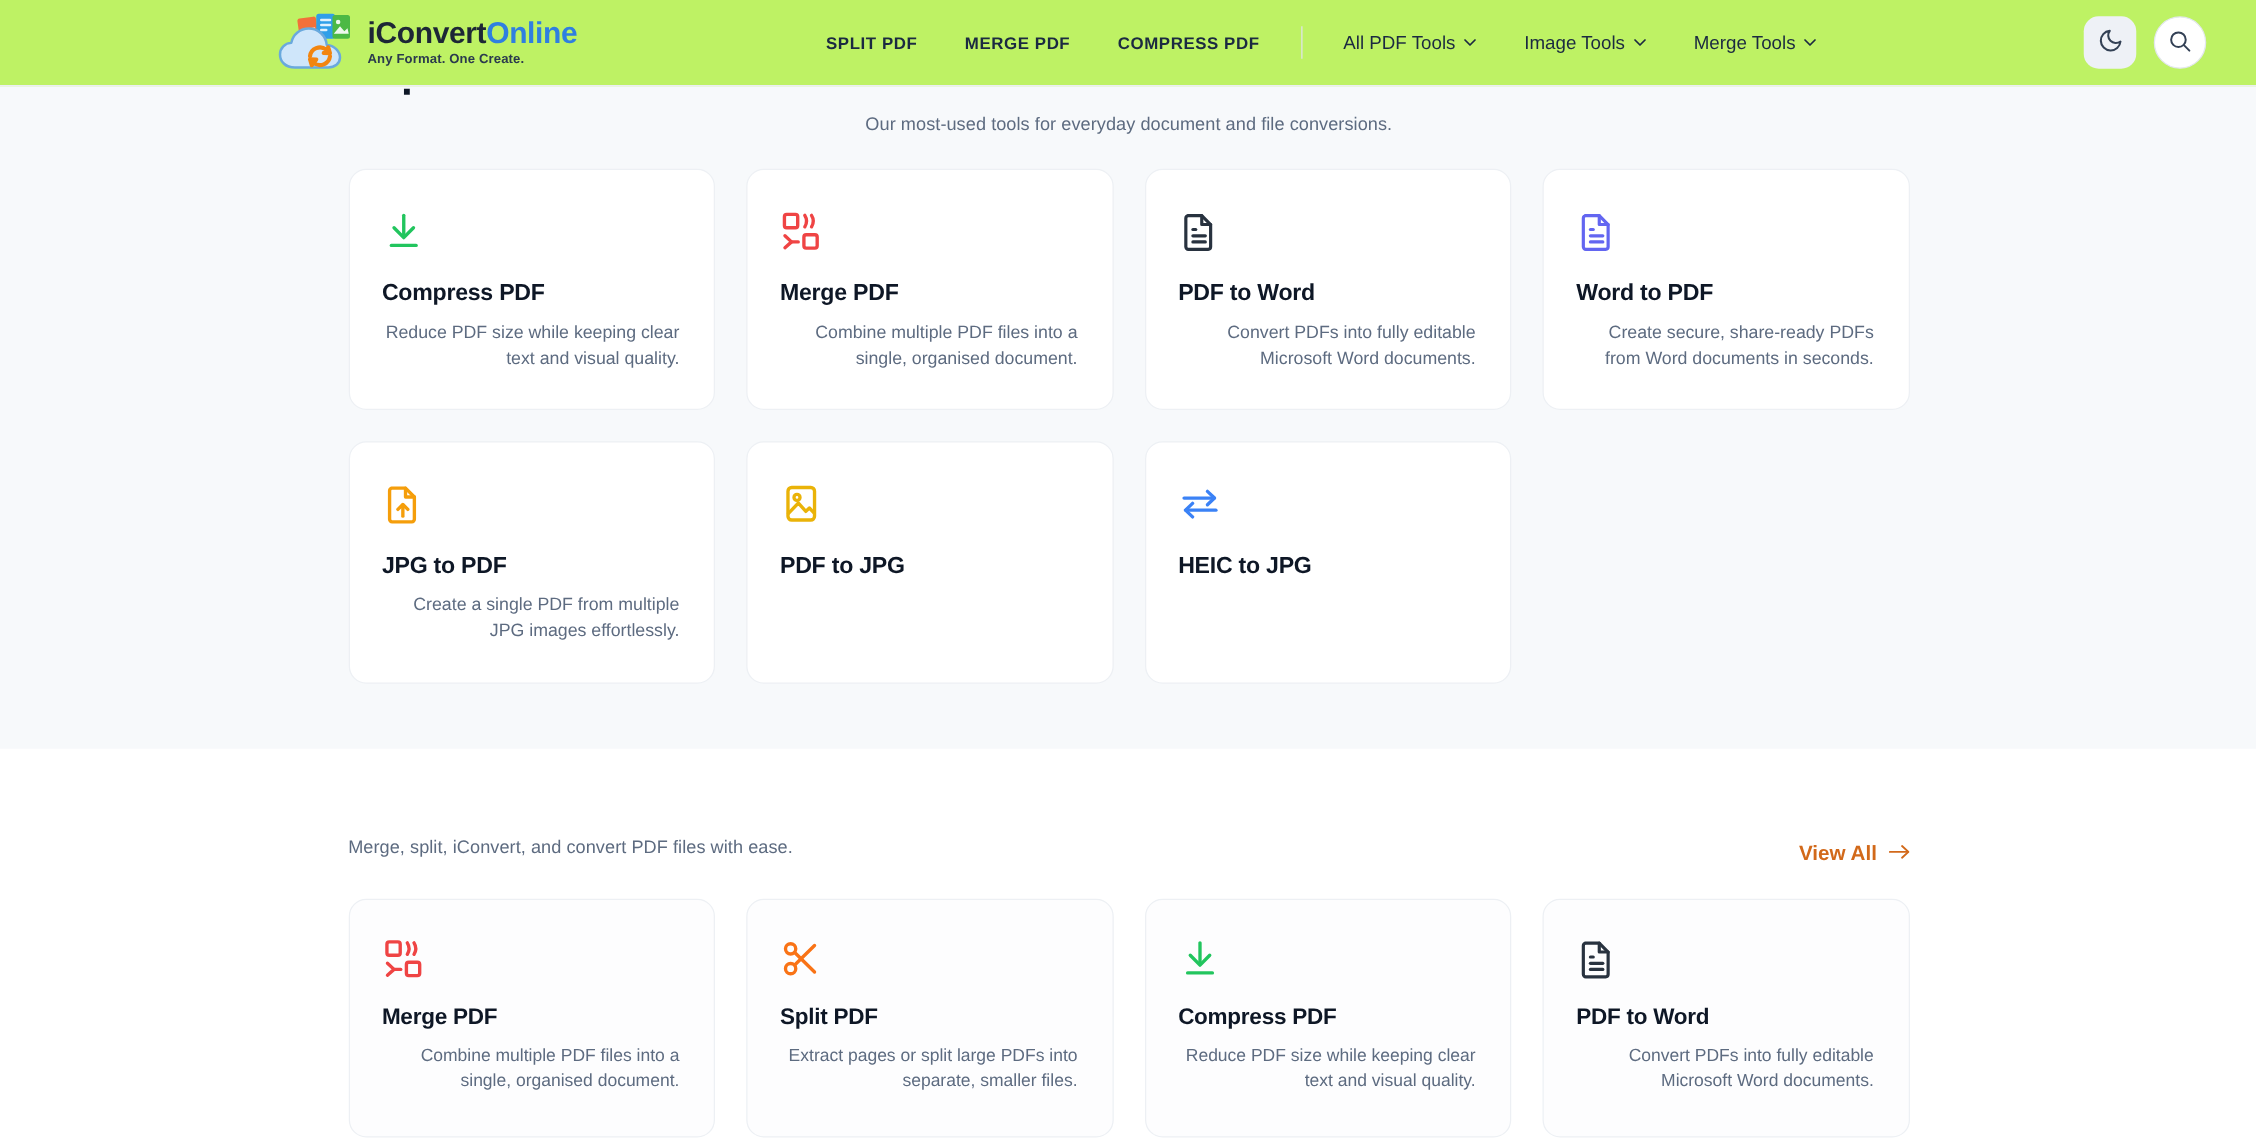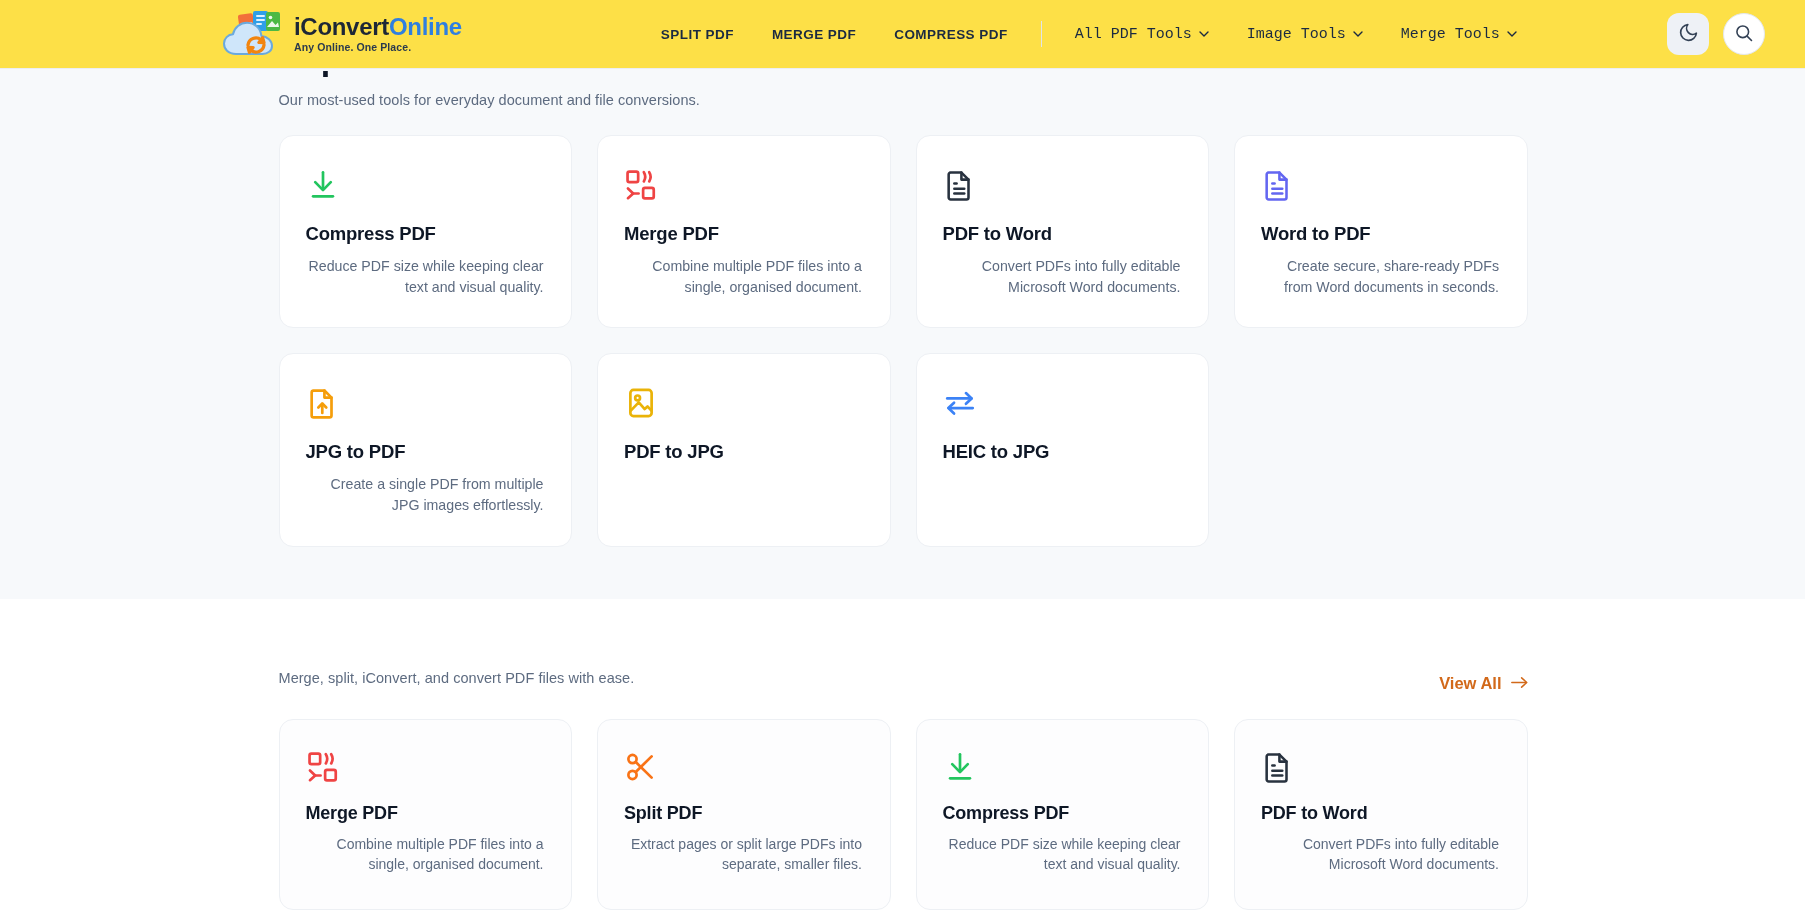--- a/index.html
+++ b/index.html
@@ -9,21 +9,21 @@
     overflow: hidden;
     background: #ffffff;
     font-family: "Liberation Sans", sans-serif;
     -webkit-font-smoothing: antialiased;
   }
 
   
   .site-header {
     position: relative;
     height: 69px;
-    background: #fde047;
+    background: #bef264;
     border-bottom: 1px solid #eceef2;
     display: flex;
     align-items: center;
     padding: 0 40px 0 222px;
     z-index: 20;
   }
   .brand { display: flex; align-items: center; gap: 10px; flex-shrink: 0; }
   .brand-mark { width: 62px; height: 50px; position: relative; flex-shrink: 0; }
   .brand-text { display: flex; flex-direction: column; justify-content: center; line-height: 1; }
   .brand-name {
@@ -43,21 +43,21 @@
   }
   .nav-link {
     font-size: 13.5px; font-weight: 700; color: #1b2a41;
     letter-spacing: 0.45px; padding: 0 19px; cursor: pointer;
     white-space: nowrap; text-decoration: none;
   }
   .nav-sep { width: 1px; height: 26px; background: #dfe3ea; margin: 0 14px; }
   .nav-drop {
     display: flex; align-items: center; gap: 7px;
     font-size: 15px; font-weight: 500; color: #1b2a41;
-    padding: 0 19px; cursor: pointer; white-space: nowrap; font-family: Liberation Mono, monospace;
+    padding: 0 19px; cursor: pointer; white-space: nowrap;
   }
   .chev { width: 10px; height: 6px; display: block; }
 
   .header-actions {
     margin-left: auto; display: flex; align-items: center; gap: 14px;
   }
   .icon-btn {
     width: 42px; height: 42px; border-radius: 12px;
     display: flex; align-items: center; justify-content: center;
     cursor: pointer; background: #eef1f6; border: none;
@@ -78,21 +78,21 @@
   .popular-head { padding-top: 2px; }
   .popular-title-clip {
     height: 14px; overflow: hidden; position: relative;
   }
   .popular-title {
     font-size: 34px; font-weight: 800; color: #0e1726;
     letter-spacing: -0.6px; position: relative; top: -32px;
   }
   .popular-title .accent { color: #e07b1f; }
   .section-sub {
-    font-size: 14.5px; color: #5d6b80; margin-top: 7px; letter-spacing: 0.05px;
+    font-size: 14.5px; color: #5d6b80; margin-top: 7px; letter-spacing: 0.05px; text-align: center;
   }
 
   .card-grid {
     display: grid;
     grid-template-columns: repeat(4, 1fr);
     gap: 25px;
     margin-top: 27px;
   }
   .tool-card {
     background: #ffffff;
@@ -172,21 +172,21 @@
         <g transform="translate(26,30)">
           <path d="M0 6 A 8 8 0 0 1 13 0.8 L 11 3.4 L 16 3.6 L 14.6 -1.2 L 13 0.8" fill="none" stroke="#f2850f" stroke-width="3.3" stroke-linecap="round" stroke-linejoin="round"></path>
           <path d="M16 6 A 8 8 0 0 1 3 11.2 L 5 8.6 L 0 8.4 L 1.4 13.2 L 3 11.2" fill="none" stroke="#f2850f" stroke-width="3.3" stroke-linecap="round" stroke-linejoin="round"></path>
         </g>
       </svg>
     </span>
     <span class="brand-text">
       <span class="brand-name">
         <span class="b1">iConvert</span><span class="b2">Online</span>
       </span>
-      <span class="brand-tag">Any Online. One Place.</span>
+      <span class="brand-tag">Any Format. One Create.</span>
     </span>
   </a>
 
   <nav class="main-nav">
     <a class="nav-link">SPLIT PDF</a>
     <a class="nav-link">MERGE PDF</a>
     <a class="nav-link">COMPRESS PDF</a>
 
     <span class="nav-sep"></span>
 

